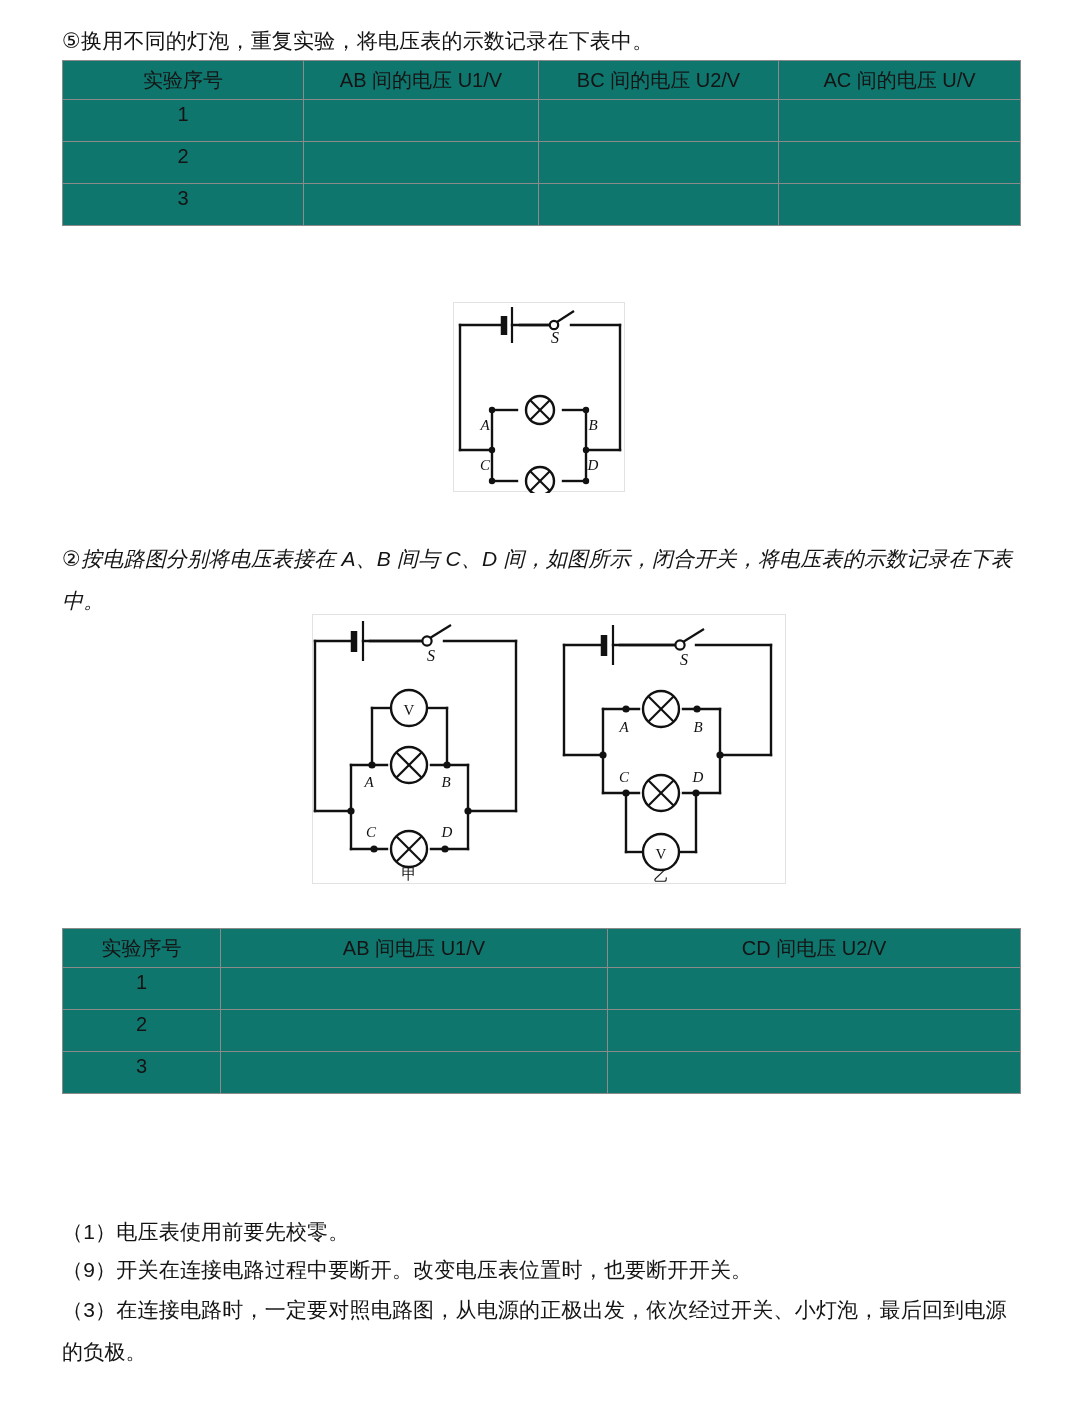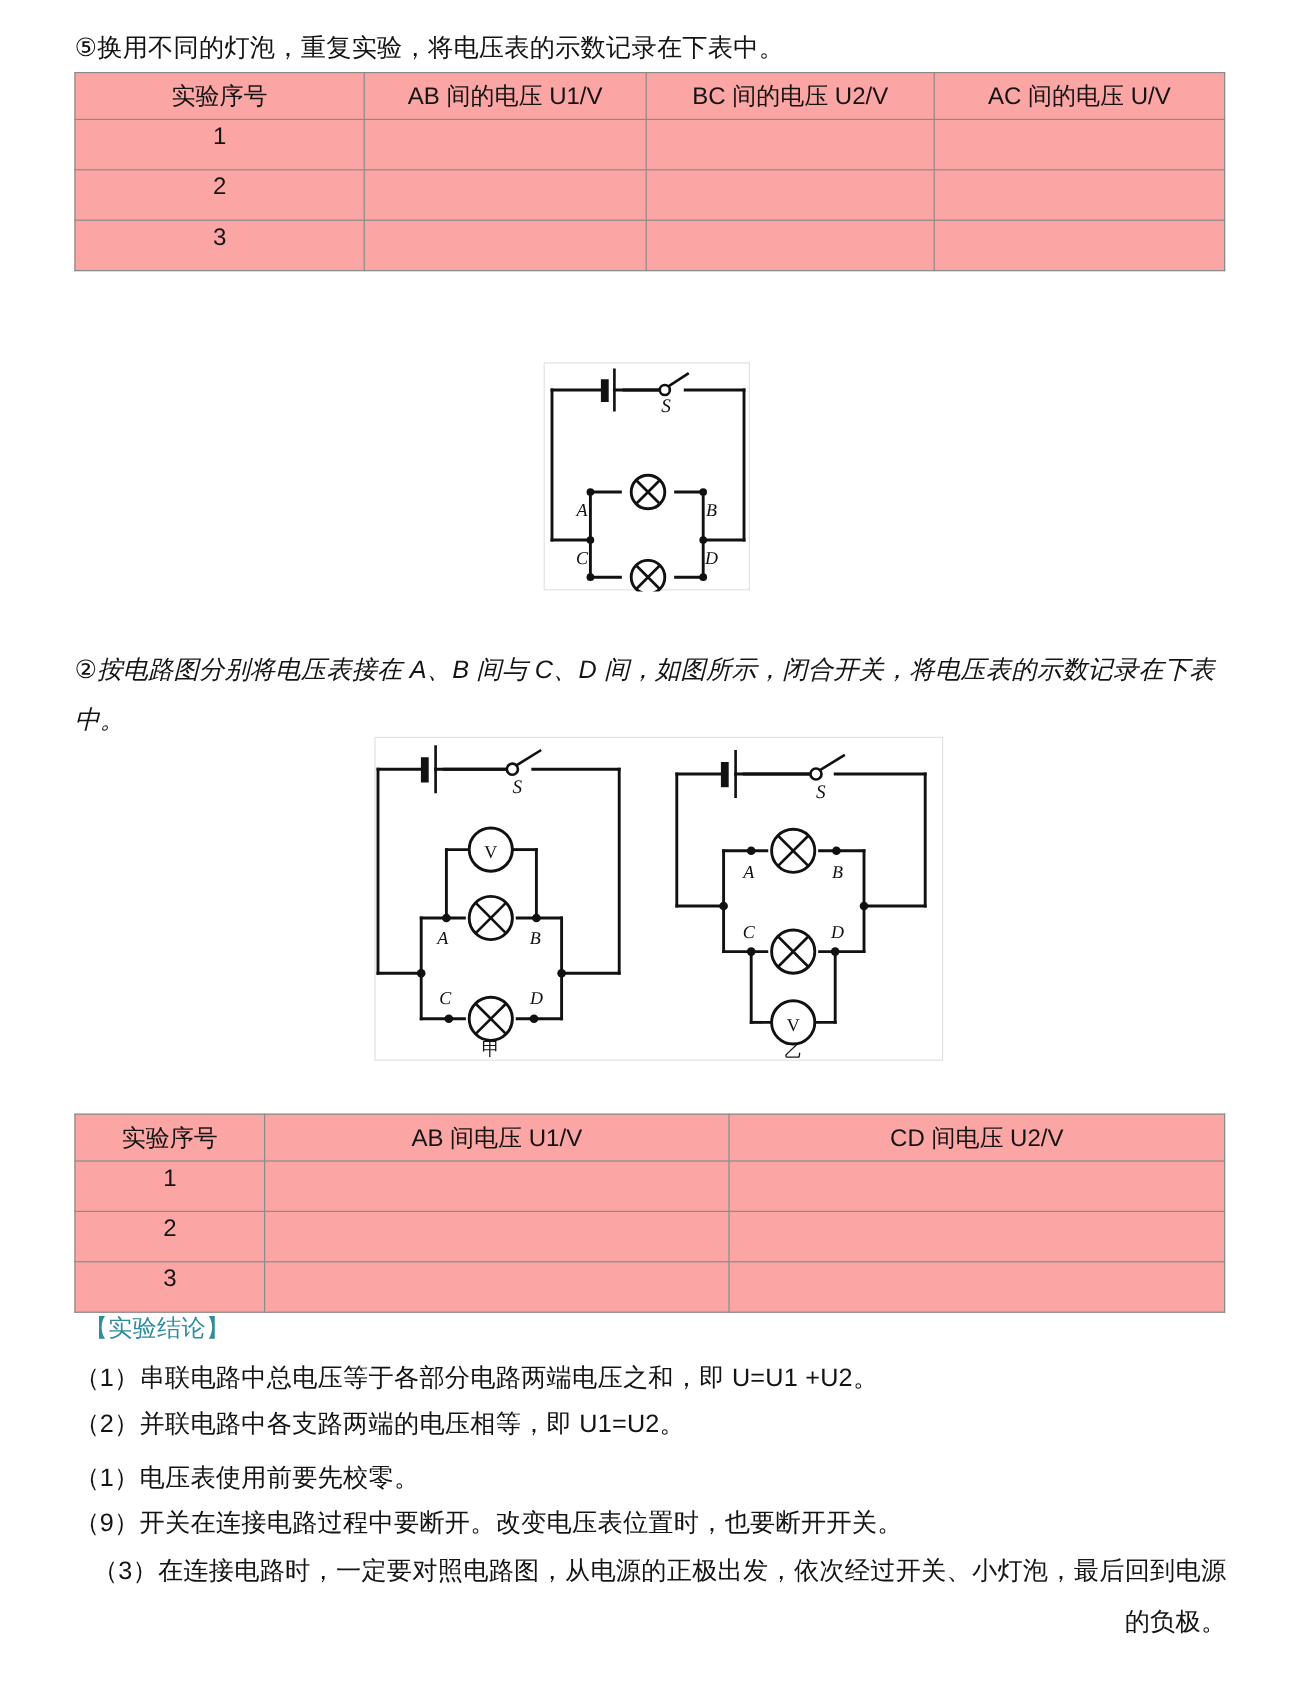--- a/index.html
+++ b/index.html
@@ -42,21 +42,21 @@
     left: 62px;
     right: 58px;
     top: 0;
   }
 
   
   table.data-table {
     border-collapse: collapse;
     width: 958px;
     table-layout: fixed;
-    background: #fca5a5;
+    background: #0f766e;
   }
   table.data-table td, table.data-table th {
     border: 1.5px solid #8b8b8b;
     font-weight: normal;
     font-size: 20px;
     text-align: center;
     color: #141414;
     padding: 0;
   }
   table.data-table thead td {
@@ -357,25 +357,20 @@
         </tr>
         <tr>
           <td>3</td>
           <td></td>
           <td></td>
         </tr>
       </tbody>
     </table>
   </div>
 
-  <div class="content" style="top:1090px;">
-    <div class="heading-teal" style="padding-left:8px;">【实验结论】</div>
-    <div class="para" style="margin-top:6px;">（1）串联电路中总电压等于各部分电路两端电压之和，即 U=U1 +U2。</div>
-    <div class="para">（2）并联电路中各支路两端的电压相等，即 U1=U2。</div>
-  </div>
 
   <div class="content" style="top:1207px;">
     <div class="para" style="margin-top:6px;">（1）电压表使用前要先校零。</div>
     <div class="para">（9）开关在连接电路过程中要断开。改变电压表位置时，也要断开开关。</div>
-    <div class="para" style="line-height:42px;text-align:right;">（3）在连接电路时，一定要对照电路图，从电源的正极出发，依次经过开关、小灯泡，最后回到电源的负极。</div>
+    <div class="para" style="line-height:42px;">（3）在连接电路时，一定要对照电路图，从电源的正极出发，依次经过开关、小灯泡，最后回到电源的负极。</div>
   </div>
 
 </div>
 
 </body></html>

